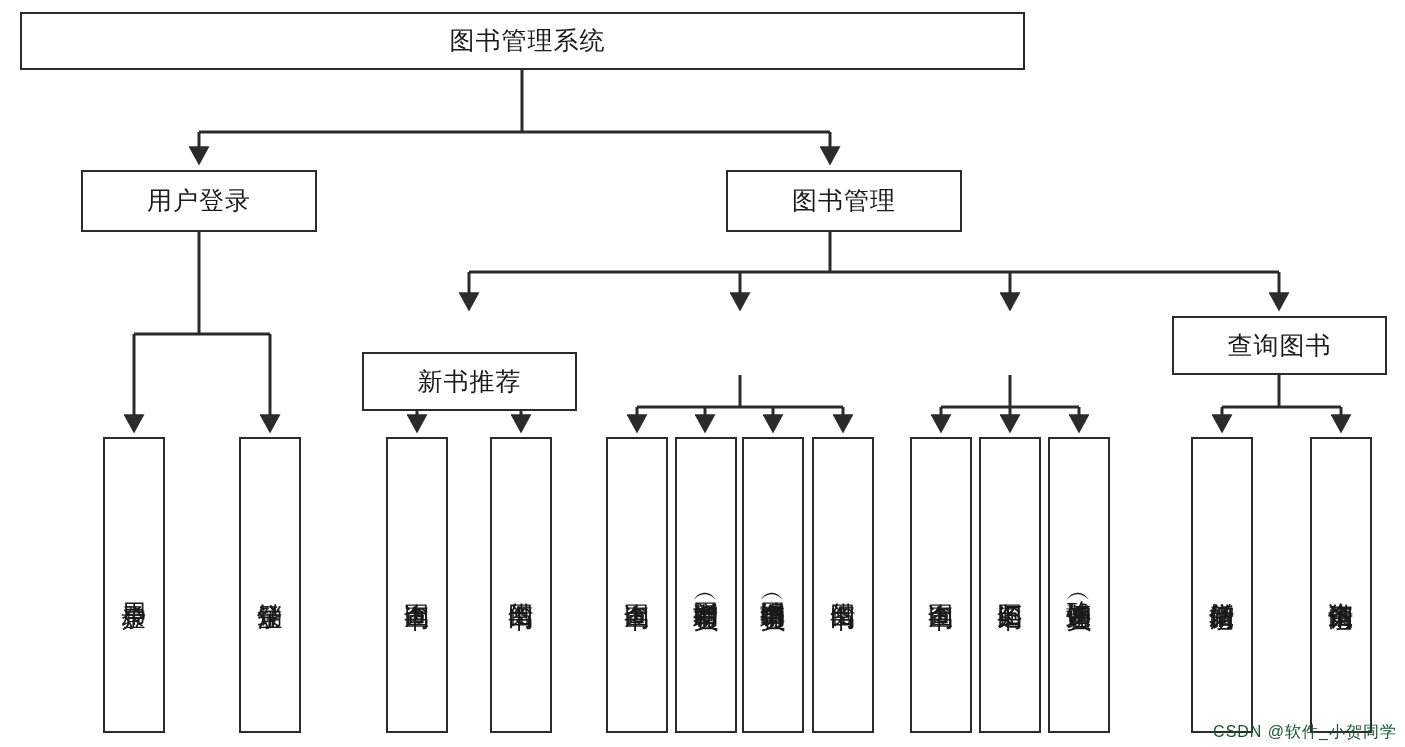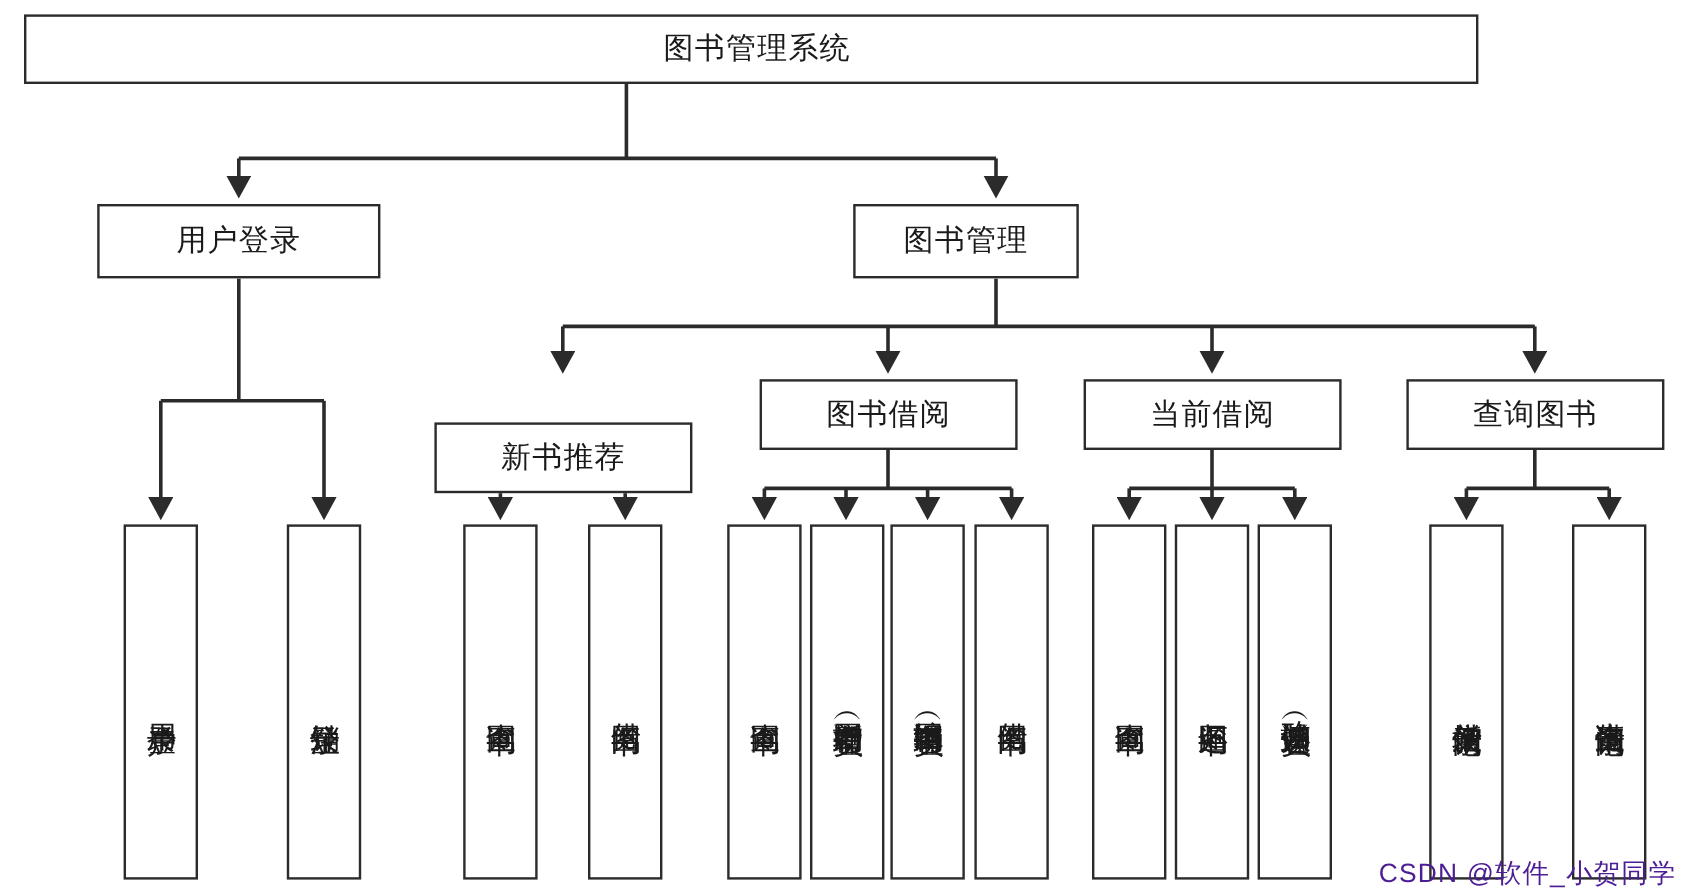--- a/index.html
+++ b/index.html
@@ -48,22 +48,22 @@
     white-space:pre-line;
   }
   .node.vert .lbl{
     writing-mode:vertical-rl;
     text-orientation:upright;
   }
   #watermark{
     position:absolute;
     right:8px;
     bottom:4px;
-    font-size:22px;
-    color:#4c1d95;
+    font-size:16px;
+    color:#14532d;
     letter-spacing:1px;
     white-space:nowrap;
     user-select:none;
   }
 </style>
 </head>
 <body>
 
 <div id="diagram">
 
@@ -110,39 +110,33 @@
       <path d="M 1010 407 L 1010 430" marker-end="url(#arrow)"></path>
       <path d="M 1079 407 L 1079 430" marker-end="url(#arrow)"></path>
 
       <path d="M 1279 375 L 1279 407"></path>
       <path d="M 1222 407 L 1341 407"></path>
       <path d="M 1222 407 L 1222 430" marker-end="url(#arrow)"></path>
       <path d="M 1341 407 L 1341 430" marker-end="url(#arrow)"></path>
     </g>
   </svg>
 
-  <div class="node horiz" style="left:20px;top:12px;width:1212px;height:58px;padding-left:10px;">
+  <div class="node horiz" style="left:20px;top:12px;width:1005px;height:58px;padding-left:10px;">
     <span class="lbl">图书管理系统</span>
   </div>
 
   <div class="node horiz" style="left:81px;top:170px;width:236px;height:62px;">
     <span class="lbl">用户登录</span>
   </div>
-  <div class="node horiz" style="left:711px;top:170px;width:188px;height:62px;">
+  <div class="node horiz" style="left:726px;top:170px;width:236px;height:62px;">
     <span class="lbl">图书管理</span>
   </div>
 
   <div class="node horiz" style="left:362px;top:316px;width:215px;height:59px;margin-top:36px;">
     <span class="lbl">新书推荐</span>
-  </div>
-  <div class="node horiz" style="left:633px;top:316px;width:215px;height:59px;">
-    <span class="lbl">图书借阅</span>
-  </div>
-  <div class="node horiz" style="left:903px;top:316px;width:215px;height:59px;">
-    <span class="lbl">当前借阅</span>
   </div>
   <div class="node horiz" style="left:1172px;top:316px;width:215px;height:59px;">
     <span class="lbl">查询图书</span>
   </div>
 
   <div class="node vert" style="left:103px;top:437px;width:62px;height:296px;">
     <span class="lbl">用户登录</span>
   </div>
   <div class="node vert" style="left:239px;top:437px;width:62px;height:296px;">
     <span class="lbl">注销登录</span>

